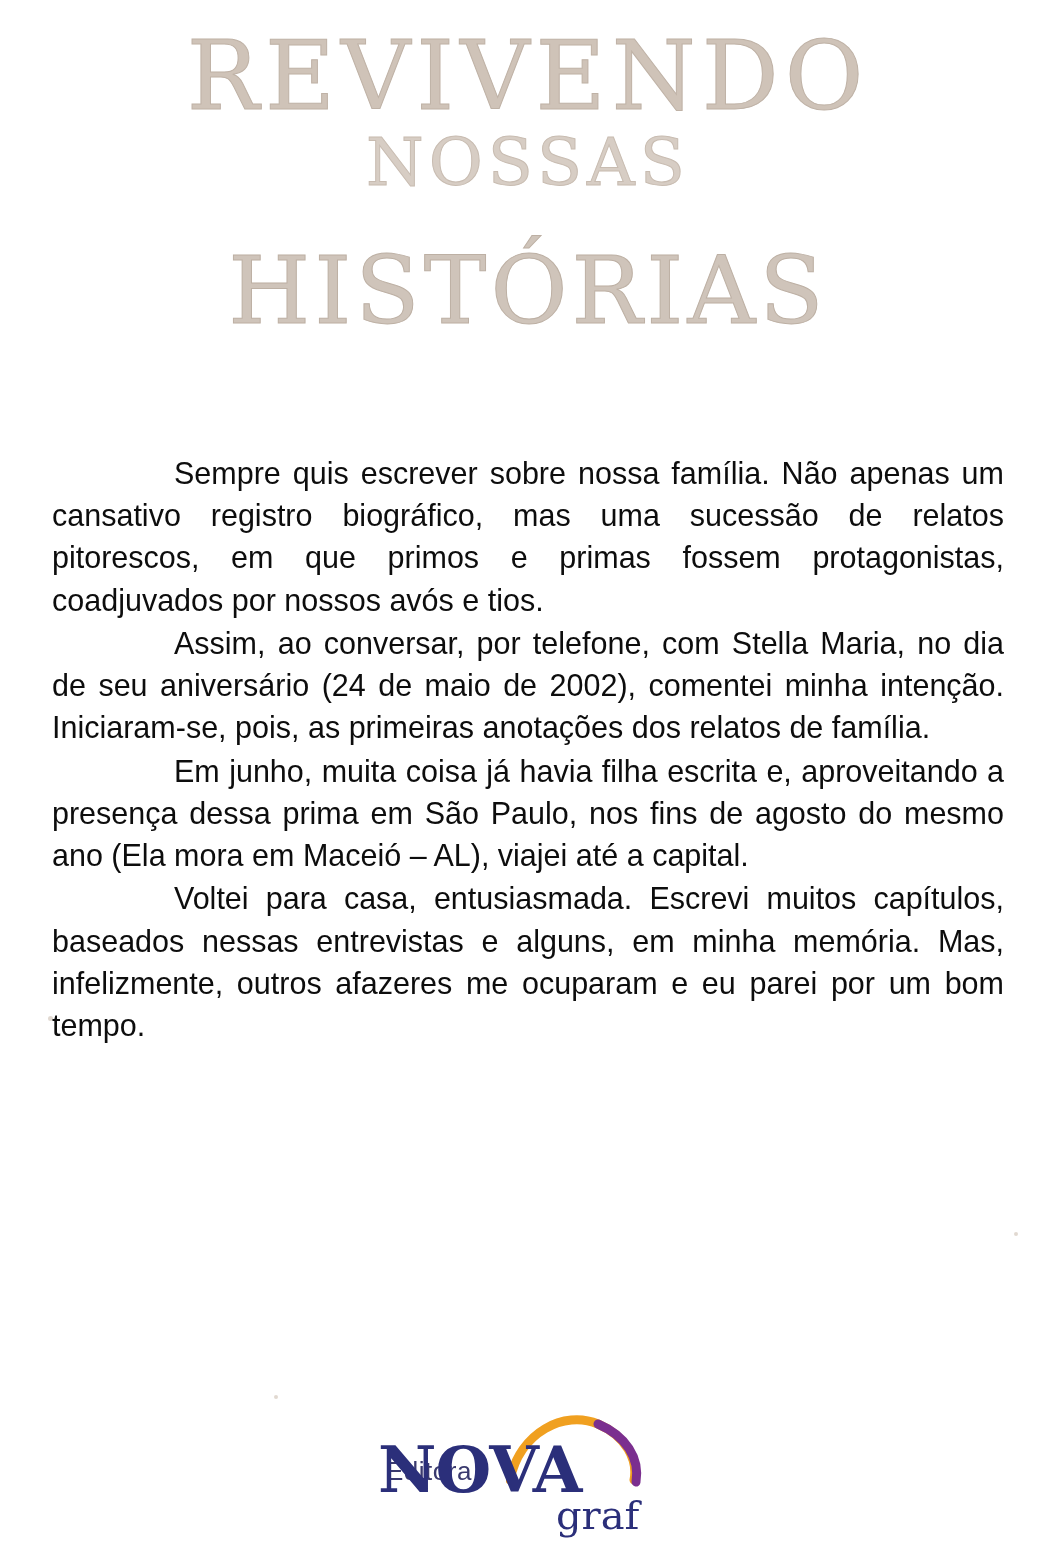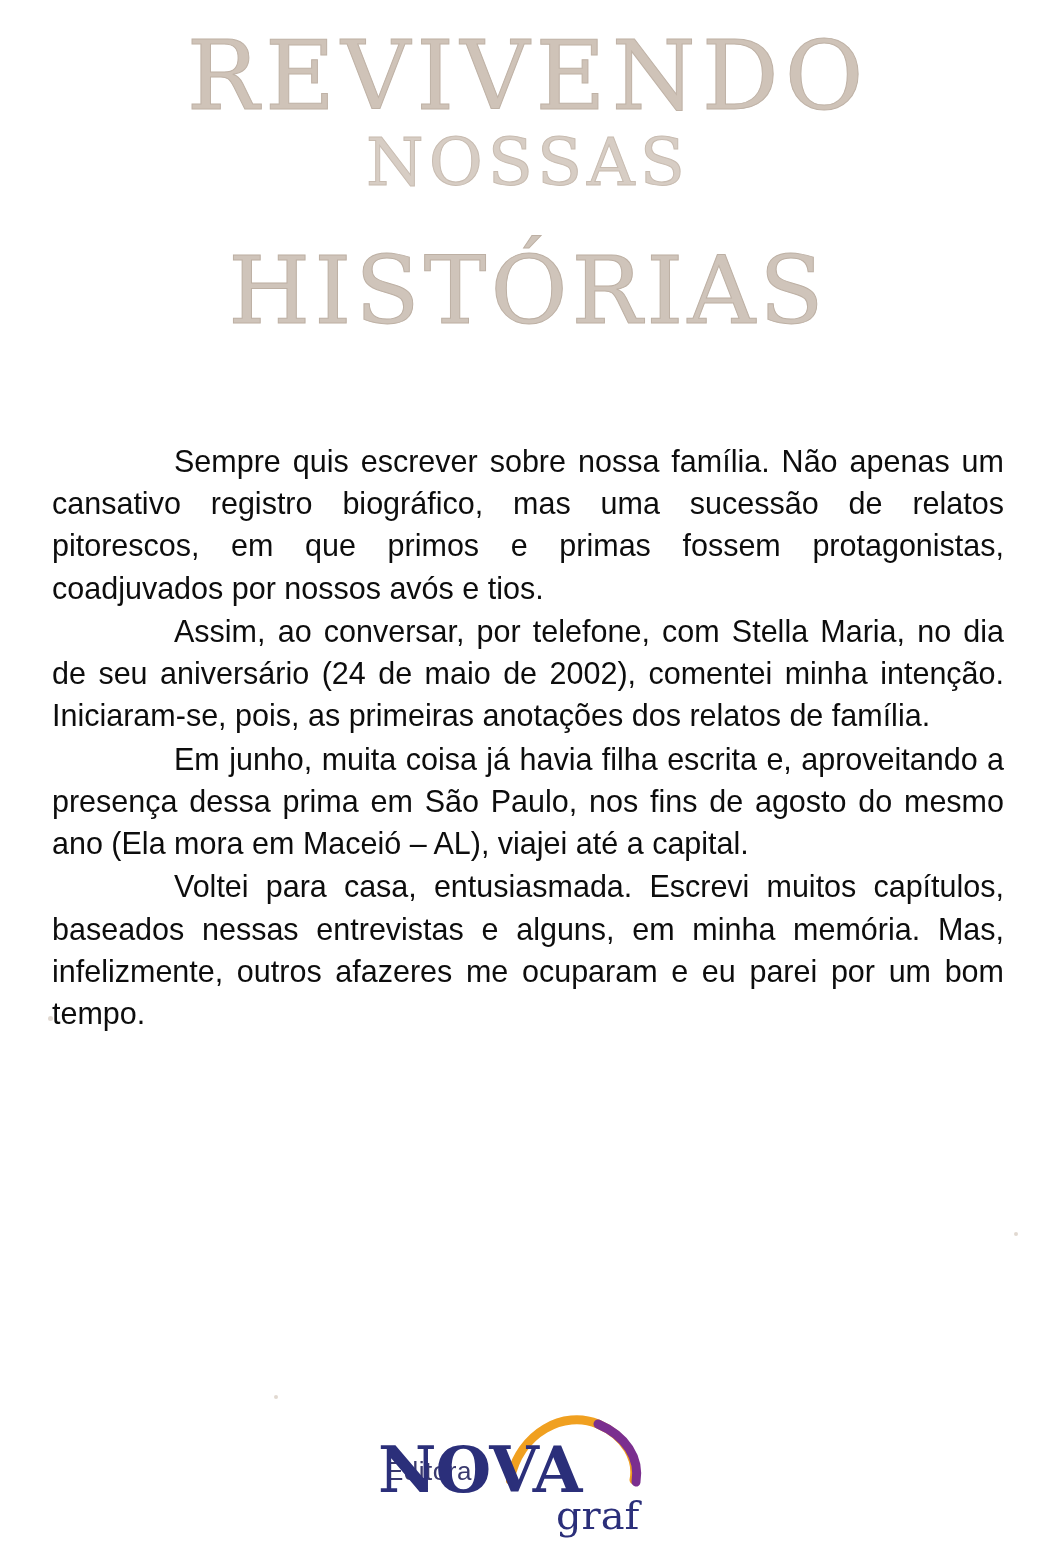--- a/index.html
+++ b/index.html
@@ -56,21 +56,21 @@
     letter-spacing: 4px;
     color: #cfc4ba;
     margin-top: 48px;
     -webkit-text-stroke: 1px #bdb0a4;
   }
 
   
   .body-text {
     position: absolute;
     left: 52px;
-    top: 440px;
+    top: 452px;
     width: 952px;
   }
   .para {
     font-family: "Liberation Sans", sans-serif;
     font-size: 30.5px;
     line-height: 1.385;
     text-align: justify;
     text-justify: inter-word;
     margin: 0 0 1px 0;
     text-indent: 122px;

